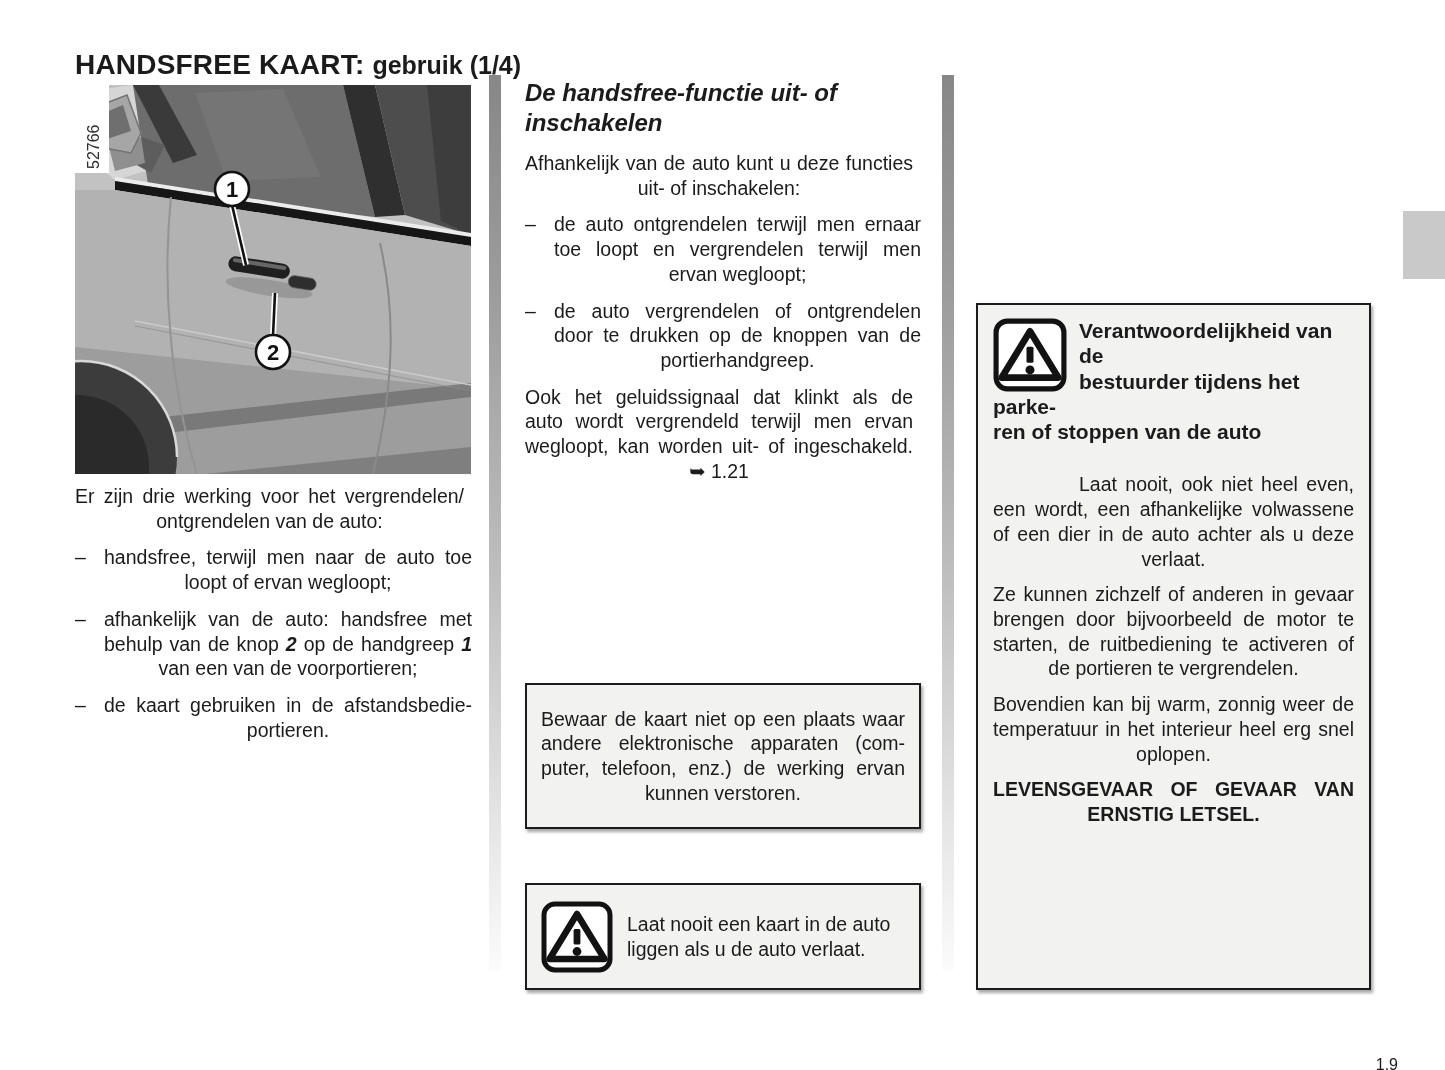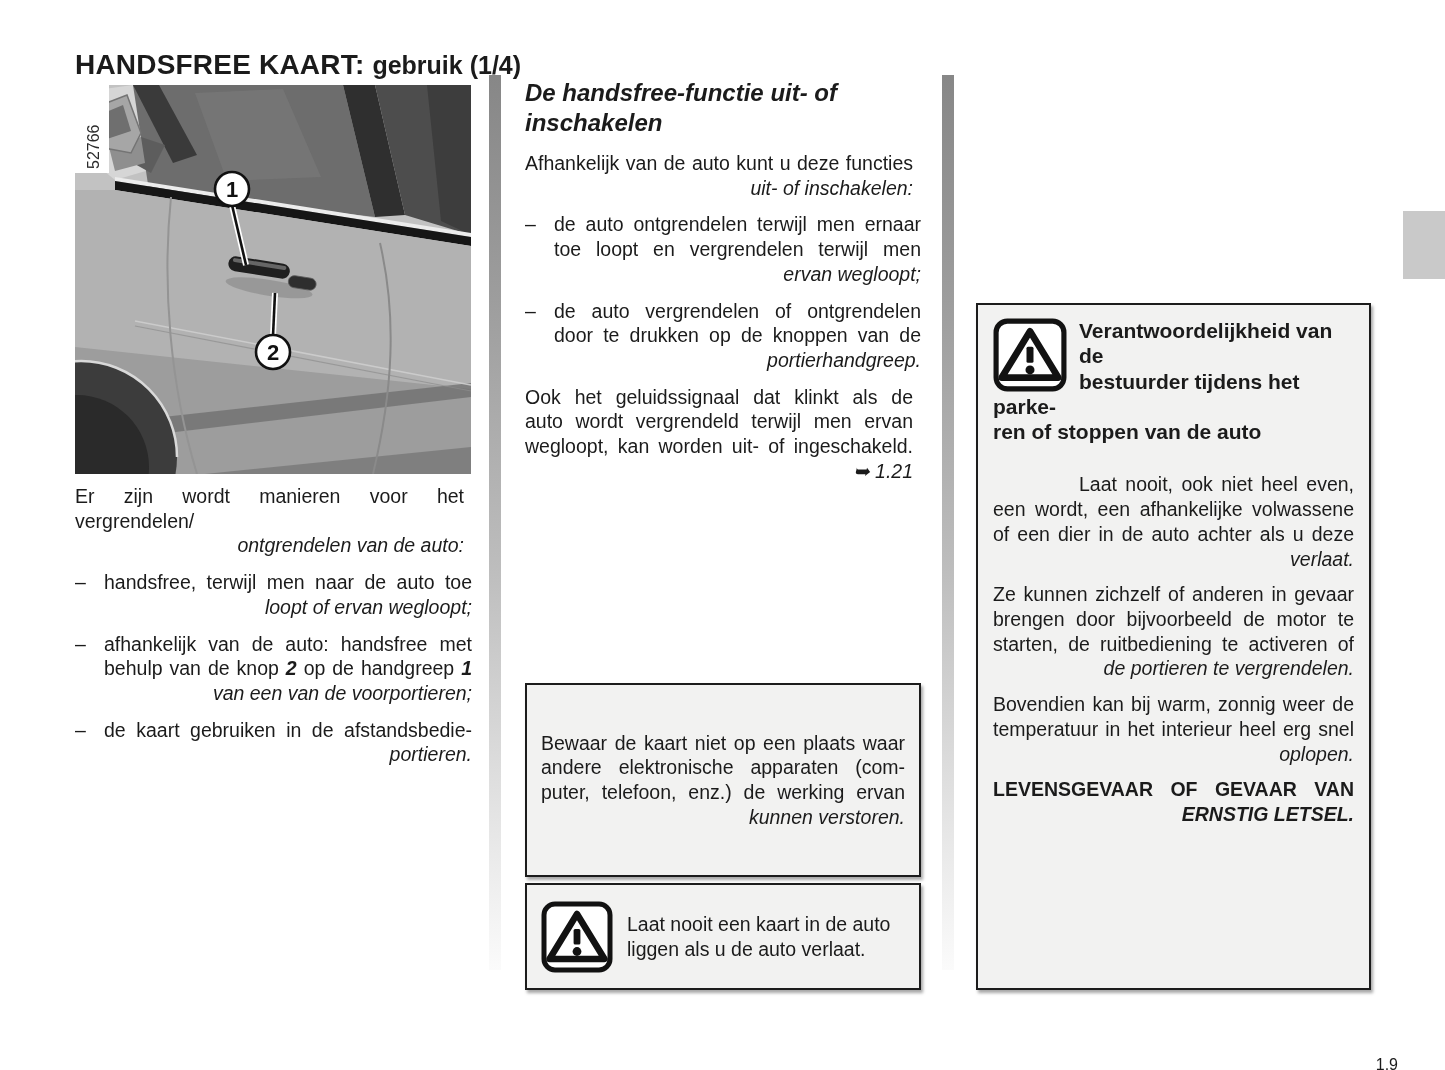--- a/index.html
+++ b/index.html
@@ -15,40 +15,40 @@
   .title-main{font-size:28px;letter-spacing:.2px;}
   .title-sub{font-size:25px;margin-left:8px;}
 
   
   .car-figure{left:75px;top:85px;width:396px;height:389px;}
   .car-figure svg{display:block;}
 
   
   .text-19{font-size:19.5px;line-height:24.7px;}
   .jline{text-align:justify;text-align-last:justify;}
-  .jlast{text-align:right;font-style:italic;}
+  .jlast{text-align:center;}
   .block{margin:0 8px 12px 0;}
   .bullet{display:flex;margin:0 0 12px 0;}
   .dash{width:29px;flex:none;}
   .btext{flex:1;min-width:0;}
   .bi{font-weight:bold;font-style:italic;}
 
   .left-text{left:75px;top:484px;width:397px;}
   .mid-col{left:525px;top:78px;width:396px;}
   .mid-heading{font-size:24px;line-height:30px;font-weight:bold;margin:0 0 13px 0;font-style:italic;}
 
   
   .vsep{top:75px;width:12px;height:895px;
     background:linear-gradient(to bottom,#878787 0%,#9d9d9d 25%,#bdbdbd 55%,#e3e3e3 82%,#fbfbfb 100%);}
   .vsep1{left:489px;}
   .vsep2{left:942px;}
 
   
   .obox{border:2px solid #1c1c1c;background:#f2f2f1;box-shadow:2px 3px 3px rgba(0,0,0,.35);box-sizing:border-box;}
-  .mid-box1{left:525px;top:683px;width:396px;height:194px;display:flex;align-items:center;padding:0 14px;}
+  .mid-box1{left:525px;top:683px;width:396px;height:146px;display:flex;align-items:center;padding:0 14px;}
   .mid-box1-text{width:100%;}
   .mid-box2{left:525px;top:883px;width:396px;height:107px;display:flex;align-items:center;padding:12px 14px;}
   .warn-icon{width:72px;height:72px;flex:none;}
   .mid-box2 .warn-text{margin-left:14px;}
 
   .right-box{left:976px;top:303px;width:395px;height:687px;padding:13px 15px;}
   .rb-head{margin-bottom:7px;min-height:76px;}
   .rb-head .warn-icon{float:left;width:74px;height:74px;margin-right:12px;}
   .rb-title{font-size:21px;line-height:25.3px;font-weight:bold;}
   .rb-p{margin:0 0 11px 0;}
@@ -127,21 +127,21 @@
       <text x="198" y="275" font-size="22" font-weight="bold" text-anchor="middle" fill="#111111" font-family="Liberation Sans, sans-serif">2</text>
     </g>
 
     <rect x="0" y="0" width="34" height="88" fill="#ffffff"></rect>
     <text transform="translate(24 84) rotate(-90)" font-size="16" fill="#2a2a2a" font-family="Liberation Sans, sans-serif">52766</text>
   </svg>
 </div>
 
 <div class="abs left-text text-19">
   <p class="block">
-    <span class="jline" style="display:block">Er zijn wordt manieren voor het vergrendelen/</span>
+    <span class="jline" style="display:block">Er zijn drie werking voor het vergrendelen/</span>
     <span class="jlast" style="display:block">ontgrendelen van de auto:</span>
   </p>
   <div class="bullet">
     <span class="dash">–</span>
     <div class="btext">
       <div class="jline">handsfree, terwijl men naar de auto toe</div>
       <div class="jlast">loopt of ervan wegloopt;</div>
     </div>
   </div>
   <div class="bullet">

